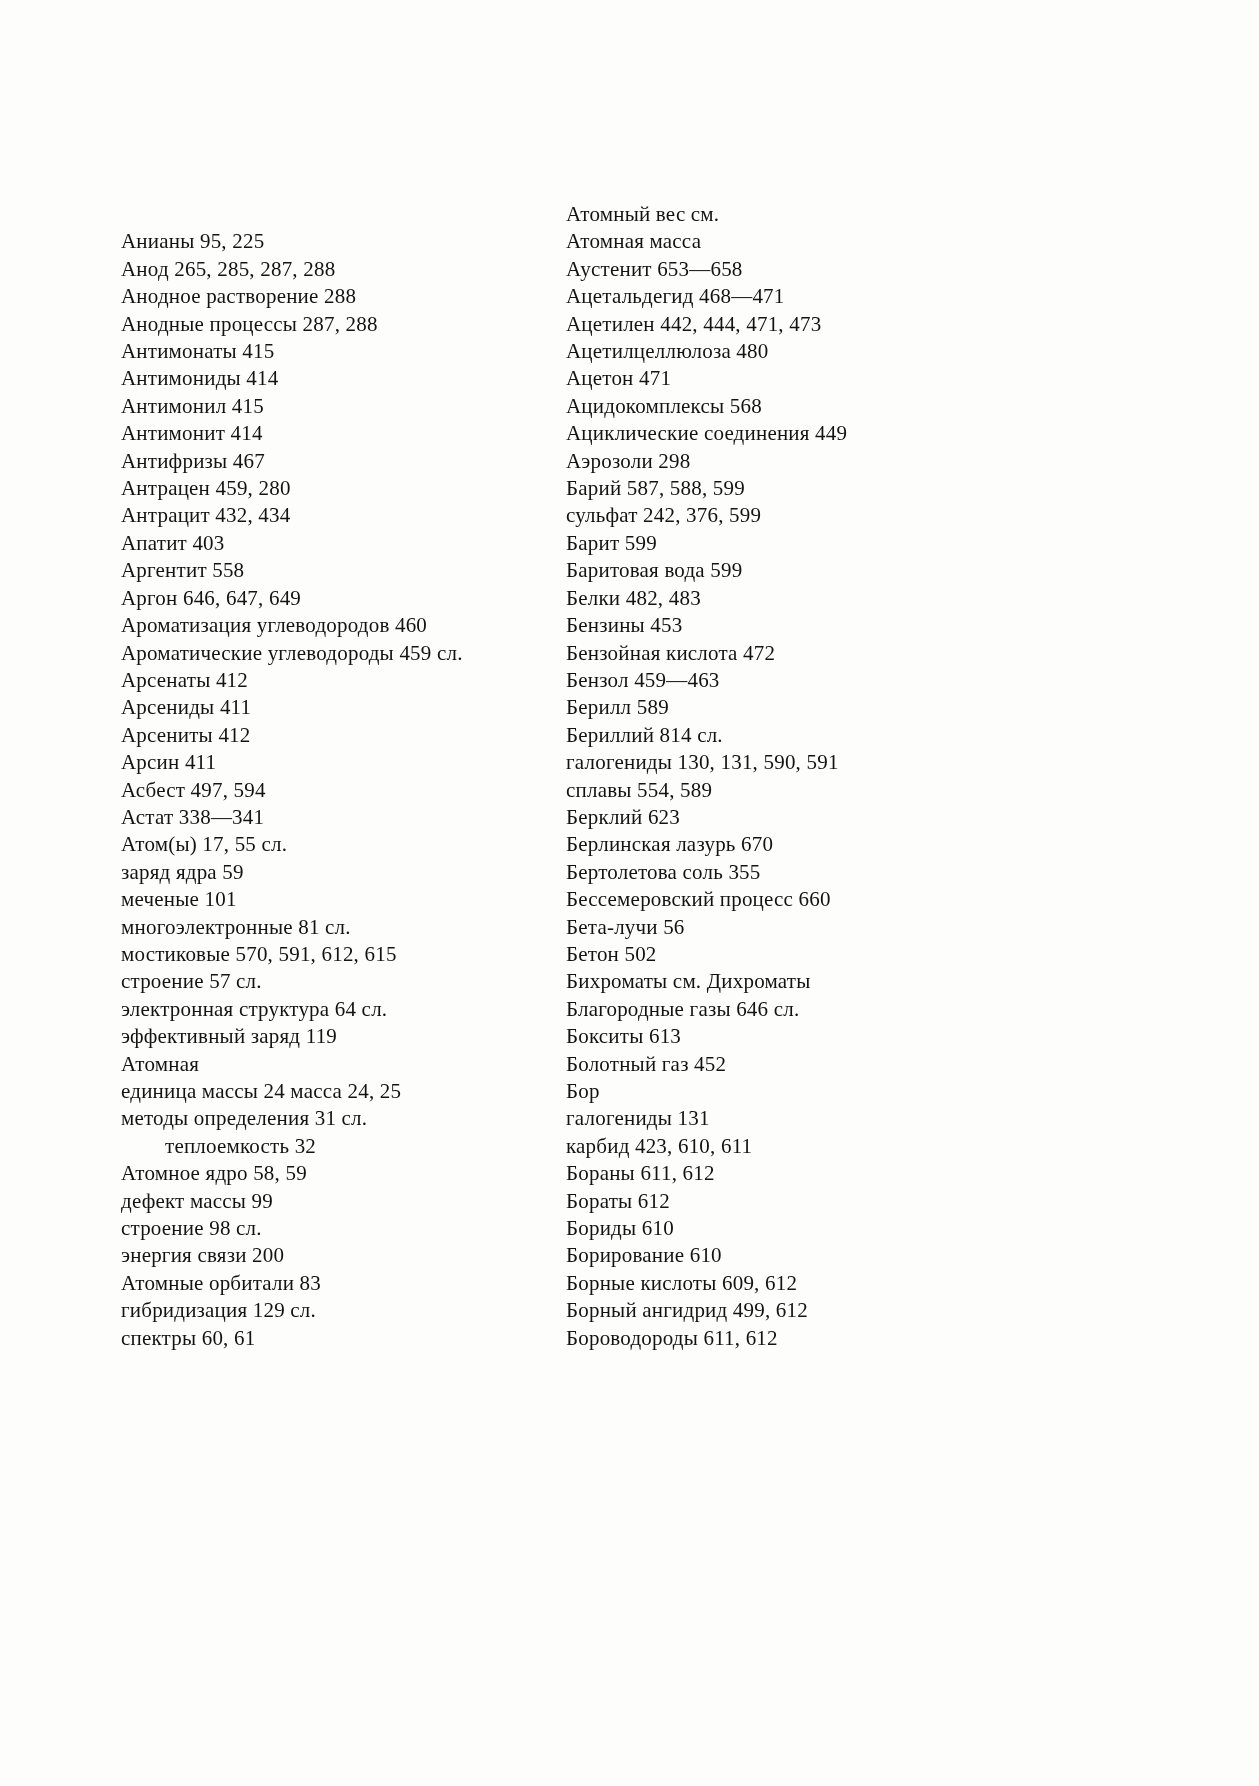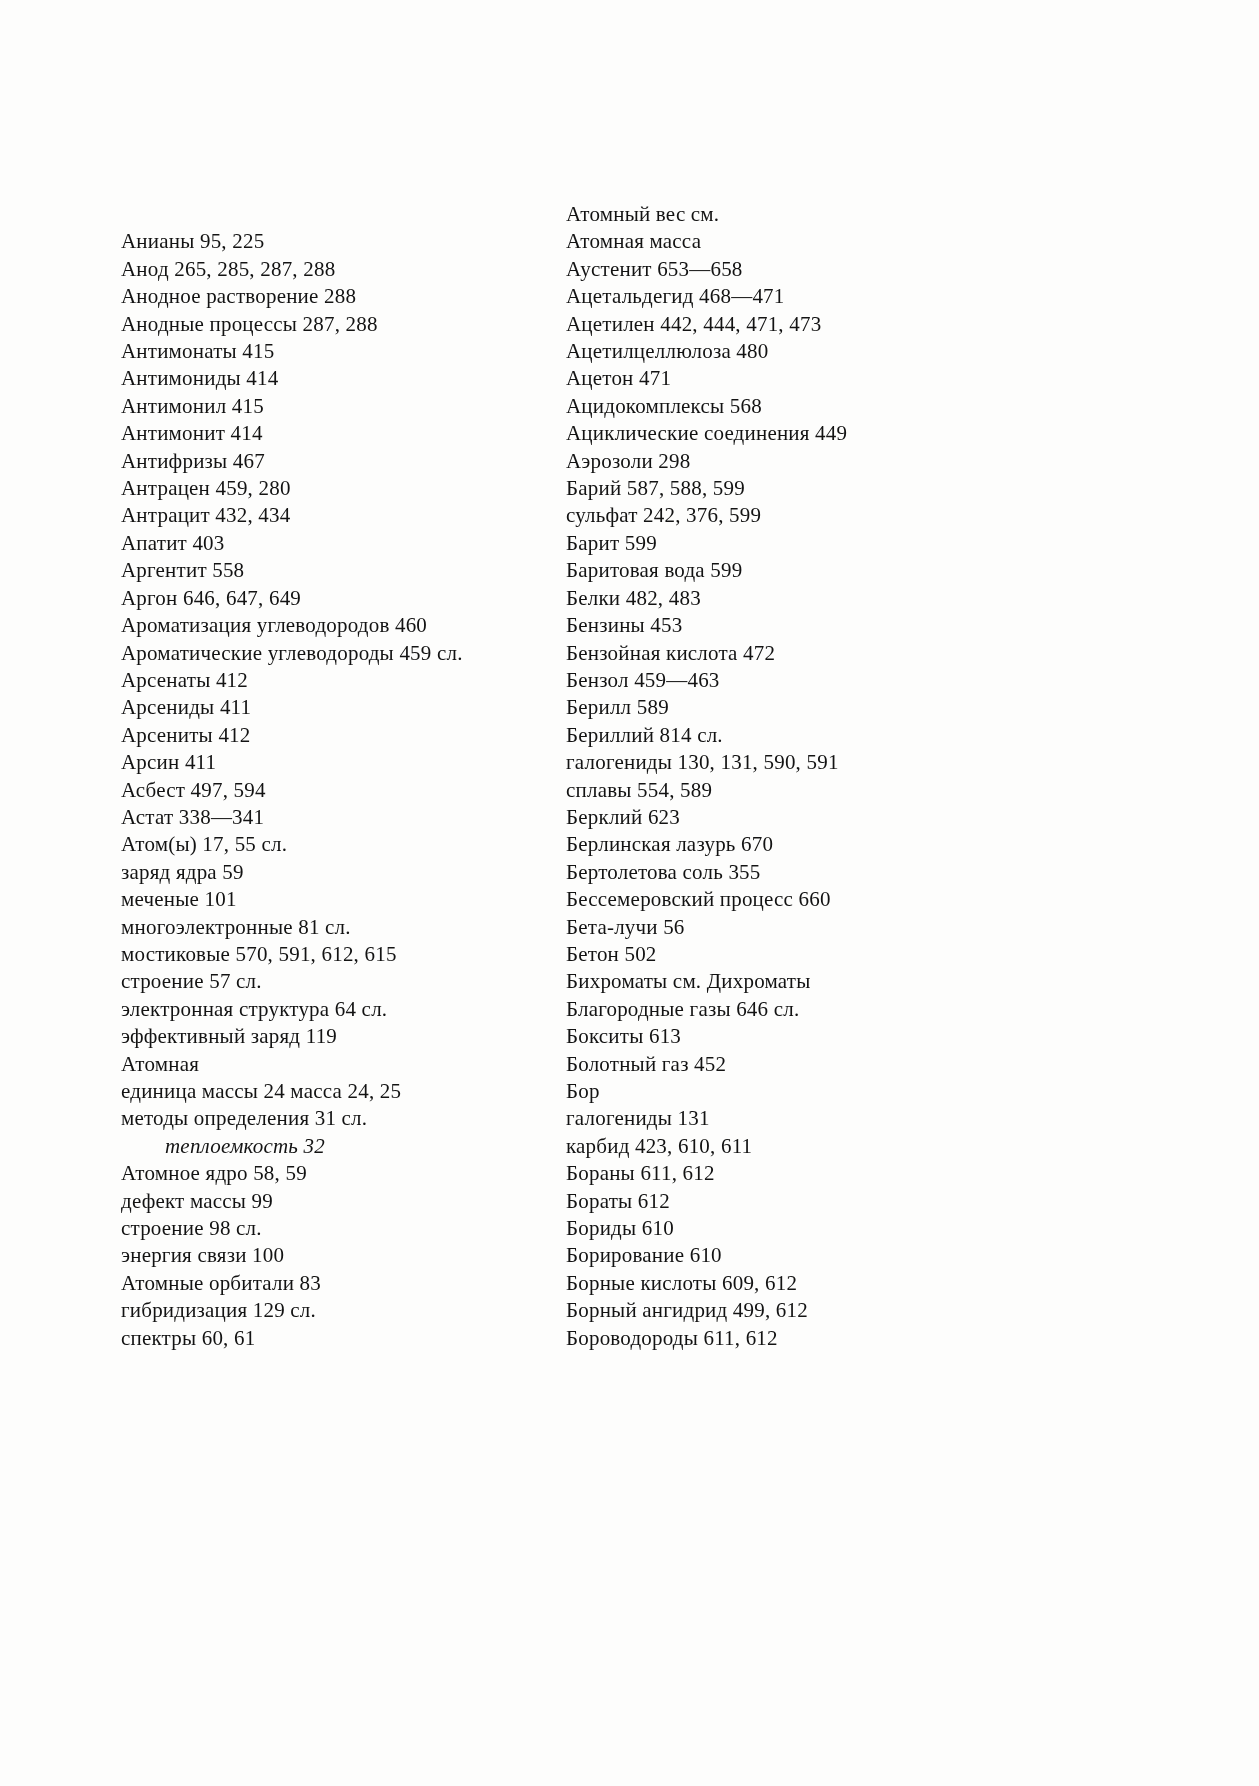--- a/index.html
+++ b/index.html
@@ -33,21 +33,20 @@
     width: 560px;
   }
   .entry {
     font-size: 21px;
     line-height: 27.4px;
     white-space: nowrap;
     letter-spacing: 0.2px;
   }
   .entry.indent-1 {
     padding-left: 44px;
-    font-style: italic;
   }
 </style>
 </head>
 <body>
 
 <div class="page">
   <div class="columns">
     <div class="column column-left">
         <div class="entry">Анианы 95, 225</div>
         <div class="entry">Анод 265, 285, 287, 288</div>
@@ -79,21 +78,21 @@
         <div class="entry">строение 57 сл.</div>
         <div class="entry">электронная структура 64 сл.</div>
         <div class="entry">эффективный заряд 119</div>
         <div class="entry">Атомная</div>
         <div class="entry">единица массы 24 масса 24, 25</div>
         <div class="entry">методы определения 31 сл.</div>
         <div class="entry indent-1">теплоемкость 32</div>
         <div class="entry">Атомное ядро 58, 59</div>
         <div class="entry">дефект массы 99</div>
         <div class="entry">строение 98 сл.</div>
-        <div class="entry">энергия связи 100</div>
+        <div class="entry">энергия связи 200</div>
         <div class="entry">Атомные орбитали 83</div>
         <div class="entry">гибридизация 129 сл.</div>
         <div class="entry">спектры 60, 61</div>
       </div>
     <div class="column column-right">
         <div class="entry">Атомный вес см.</div>
         <div class="entry">Атомная масса</div>
         <div class="entry">Аустенит 653—658</div>
         <div class="entry">Ацетальдегид 468—471</div>
         <div class="entry">Ацетилен 442, 444, 471, 473</div>

